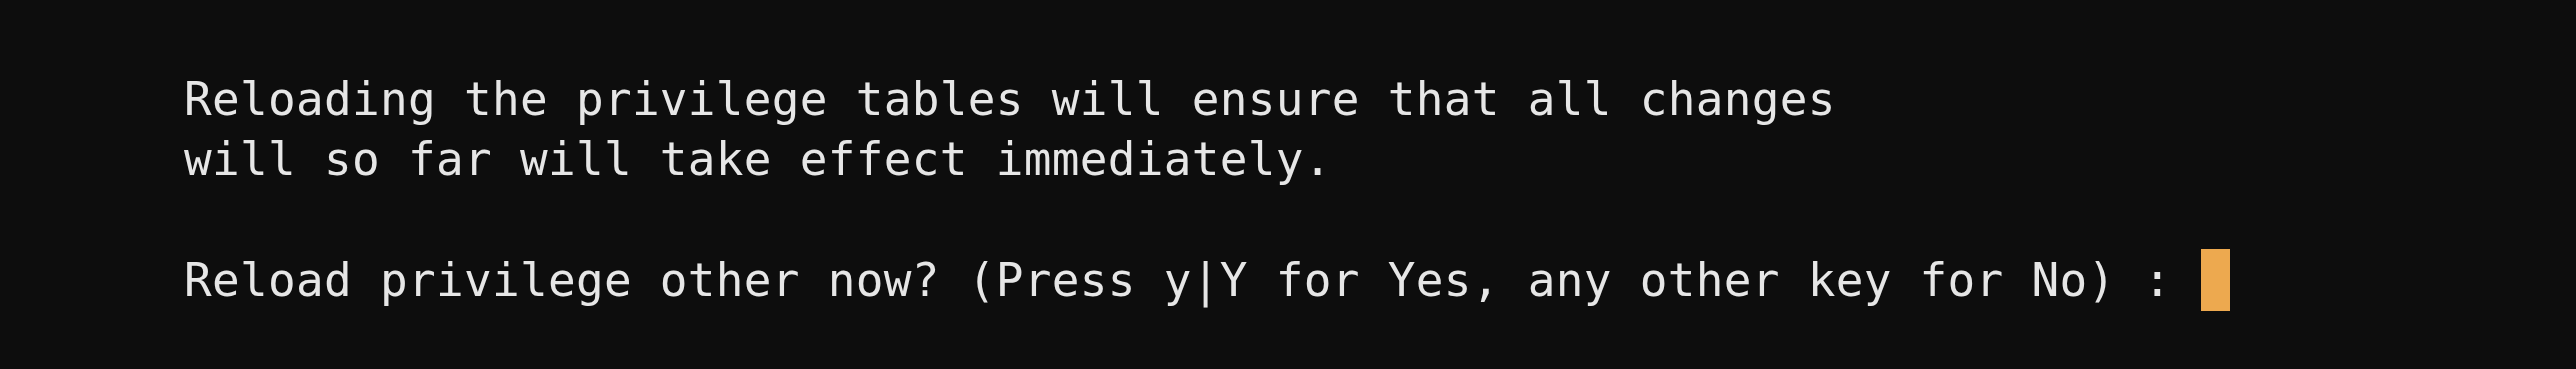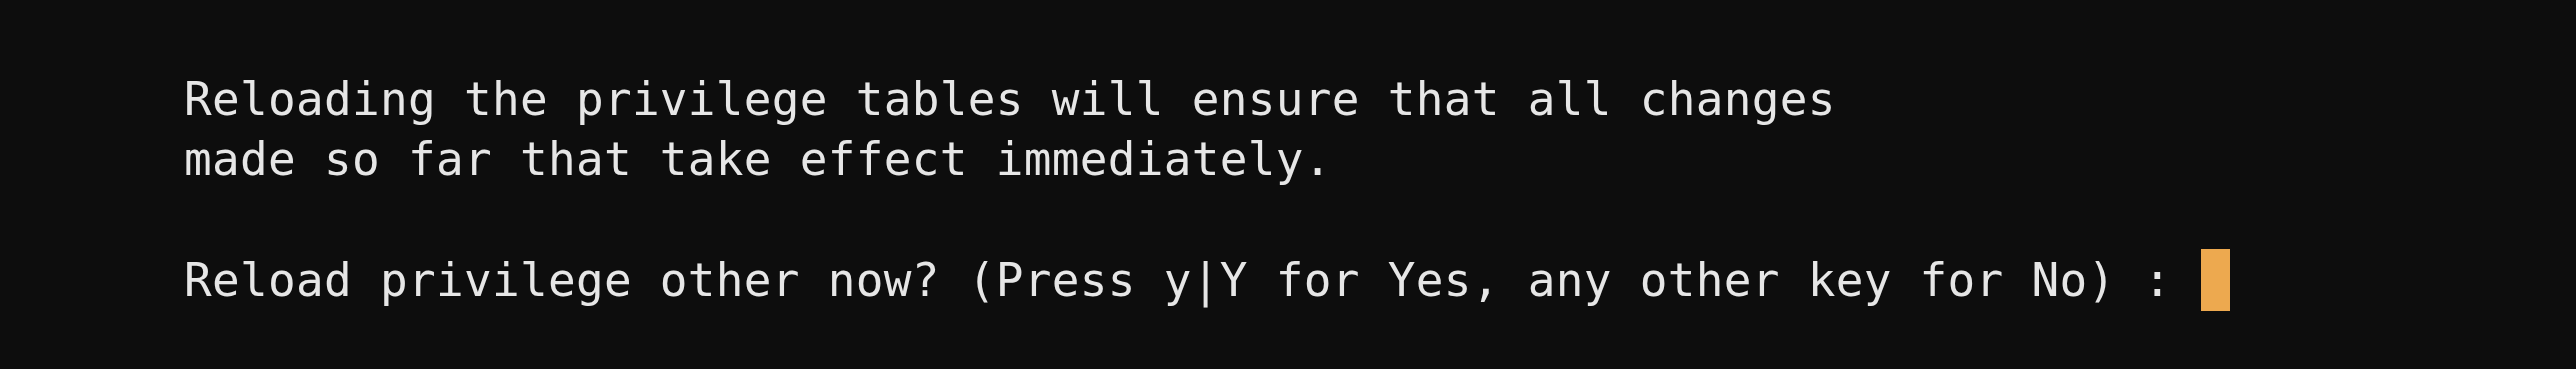--- a/index.html
+++ b/index.html
@@ -59,21 +59,21 @@
 <body>
 
 <div id="terminal" style="background: rgb(13, 13, 13); color: rgb(230, 230, 230);">
   <div class="screen">
 
     <div class="line">
       <span class="line-inner">Reloading the privilege tables will ensure that all changes</span>
     </div>
 
     <div class="line">
-      <span class="line-inner">made so far that take effect immediately.</span>
+      <span class="line-inner">will so far will take effect immediately.</span>
     </div>
 
     <div class="line blank">
       <span class="line-inner"></span>
     </div>
 
     <div class="line">
       <span class="line-inner">Reload privilege other now? (Press y|Y for Yes, any other key for No) : </span><span class="cursor" style="background: rgb(237, 169, 79);"></span>
     </div>
 

